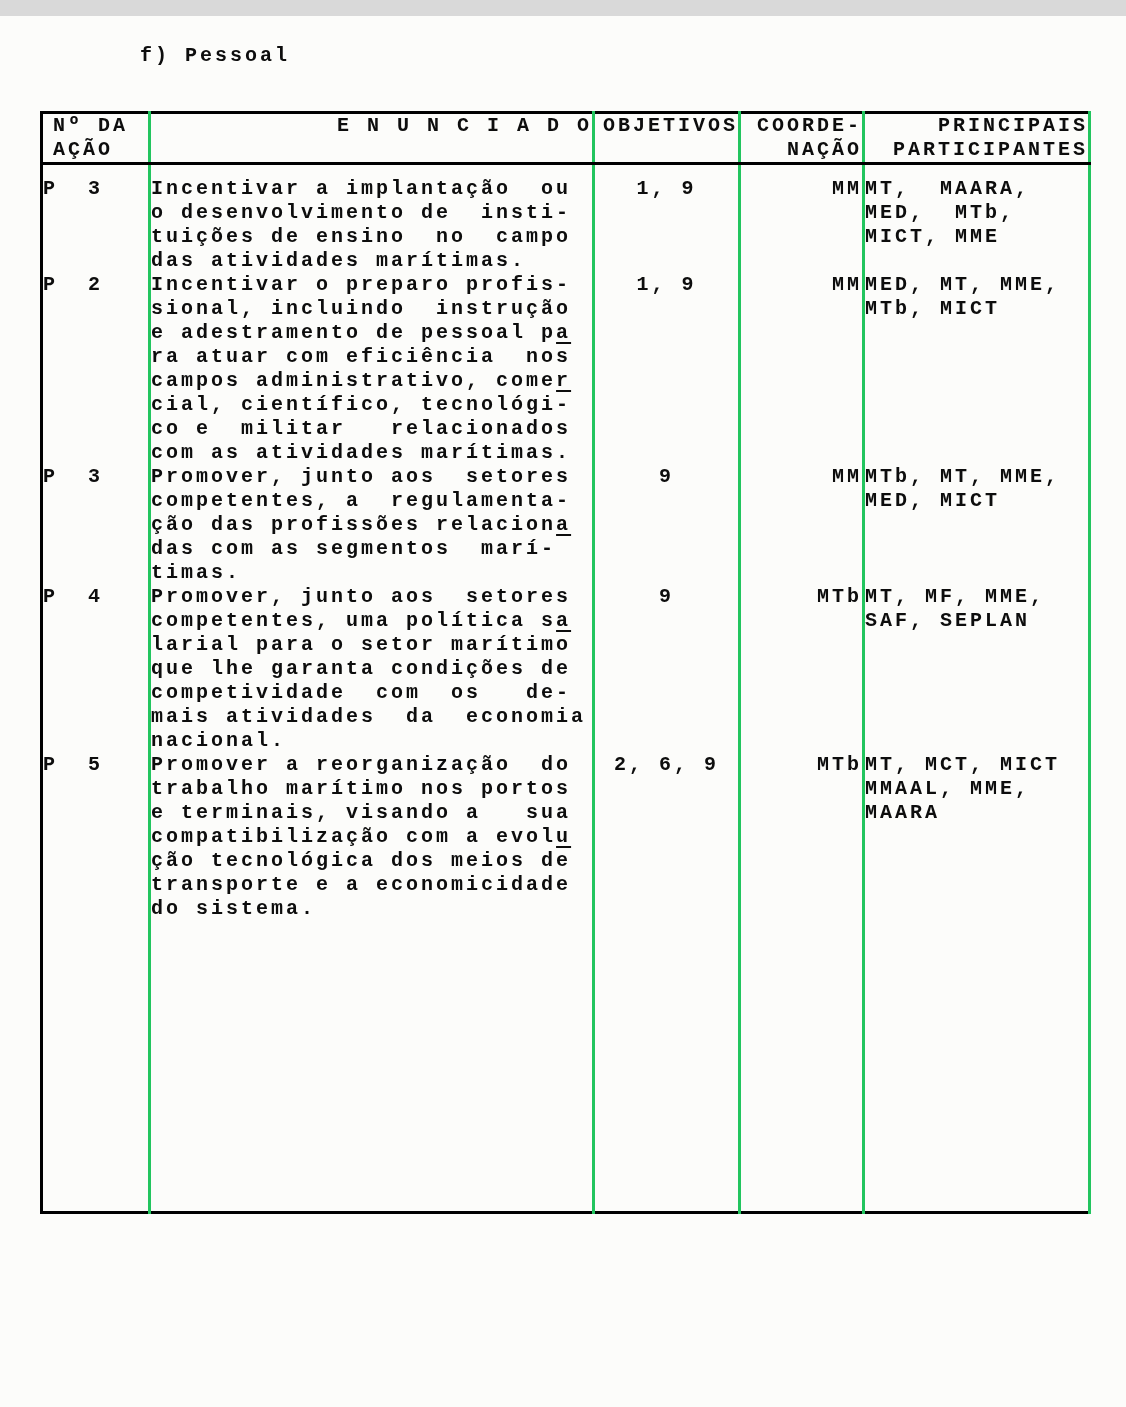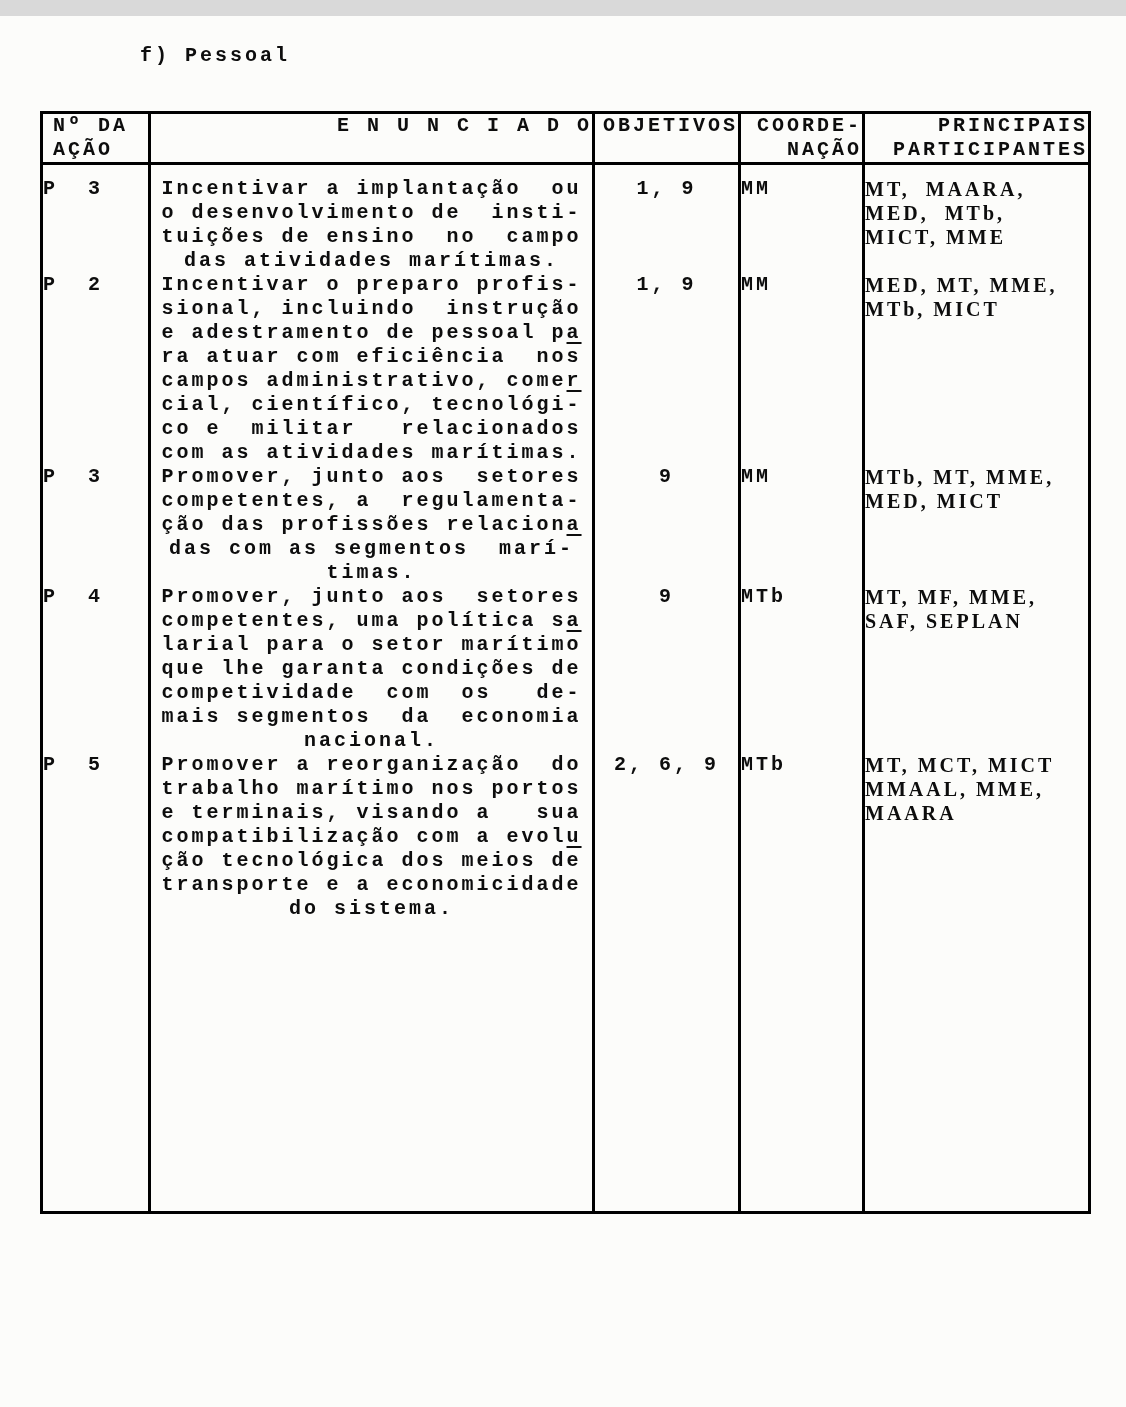--- a/index.html
+++ b/index.html
@@ -13,36 +13,36 @@
     position:absolute;left:140px;top:28px;
     font-size:20px;letter-spacing:3px;white-space:pre;
   }
   table.doc{
     position:absolute;left:40px;top:95px;width:1048px;
     border-collapse:collapse;table-layout:fixed;
     font-size:20px;letter-spacing:3px;line-height:24px;
     border:3px solid #000;
   }
   table.doc th, table.doc td{
-    border-left:3px solid #000;border-right:1px solid #22c55e;
+    border-left:3px solid #000;border-right:3px solid #22c55e;
     vertical-align:top;padding:0;font-weight:700;
   }
   thead th{
     border-bottom:3px solid #000;
     padding-top:9px;padding-bottom:21px;
     white-space:pre-line;text-align:right;
   }
   thead th.h-acao{text-align:left;padding-left:10px;}
   tbody td{padding-bottom:32px;}
   tbody tr:first-child td{padding-top:12px;}
   td.c-acao{padding-left:10px;white-space:pre;}
-  td.c-enun{padding-left:7px;text-align:center;}
+  td.c-enun{padding-left:7px;}
   td.c-obj{padding-left:18px;white-space:pre;text-align:center;}
-  td.c-coord{text-align:left;}
-  td.c-part{padding-left:7px;font-family:Liberation Serif, serif;}
+  td.c-coord{text-align:right;}
+  td.c-part{padding-left:7px;}
   .line{white-space:pre;}
   u{text-decoration:underline;text-underline-offset:4px;text-decoration-thickness:2px;}
   tr.filler td{height:290px;padding:0;}
 </style>
 </head>
 <body>
 
 <div class="page">
 
   <div class="heading">f) Pessoal</div>
@@ -120,21 +120,21 @@
           </td>
         </tr>
         <tr>
           <td class="c-acao">P  4</td>
           <td class="c-enun">
             <div class="line">Promover, junto aos  setores</div>
             <div class="line">competentes, uma política s<u>a</u></div>
             <div class="line">larial para o setor marítimo</div>
             <div class="line">que lhe garanta condições de</div>
             <div class="line">competividade  com  os   de-</div>
-            <div class="line">mais segmentos  da  economia</div>
+            <div class="line">mais atividades  da  economia</div>
             <div class="line">nacional.</div>
           </td>
           <td class="c-obj">9</td>
           <td class="c-coord">MTb</td>
           <td class="c-part">
             <div class="line">MT, MF, MME,</div>
             <div class="line">SAF, SEPLAN</div>
           </td>
         </tr>
         <tr>

